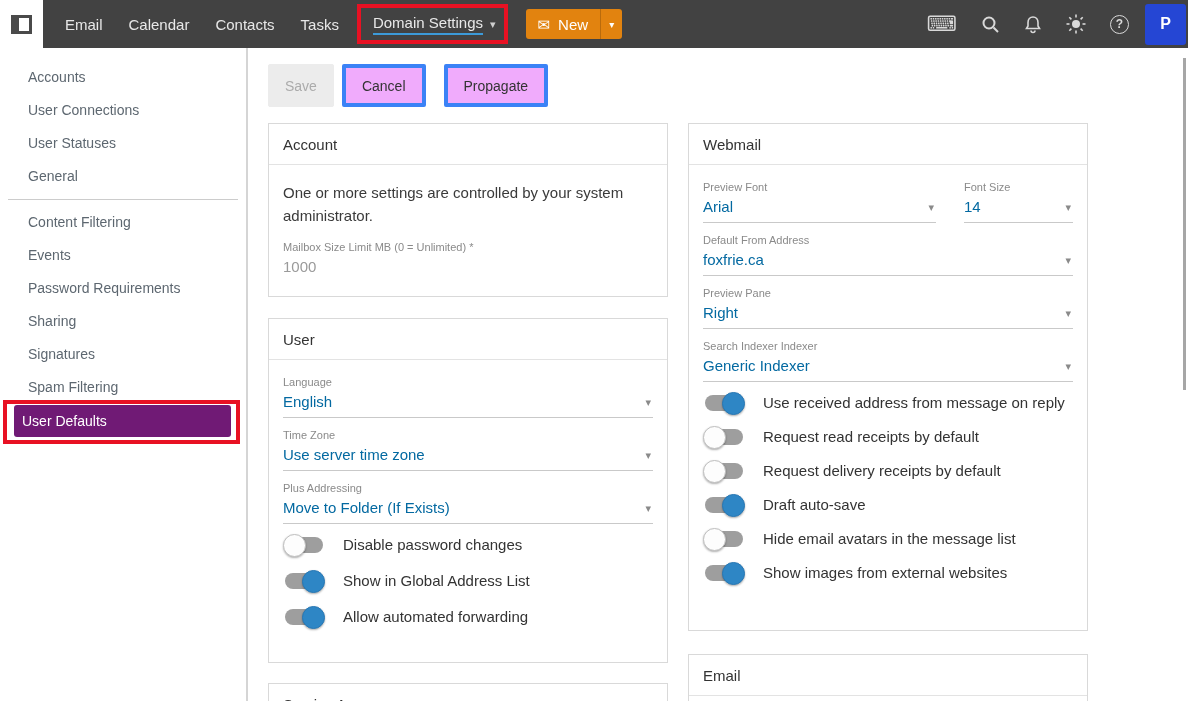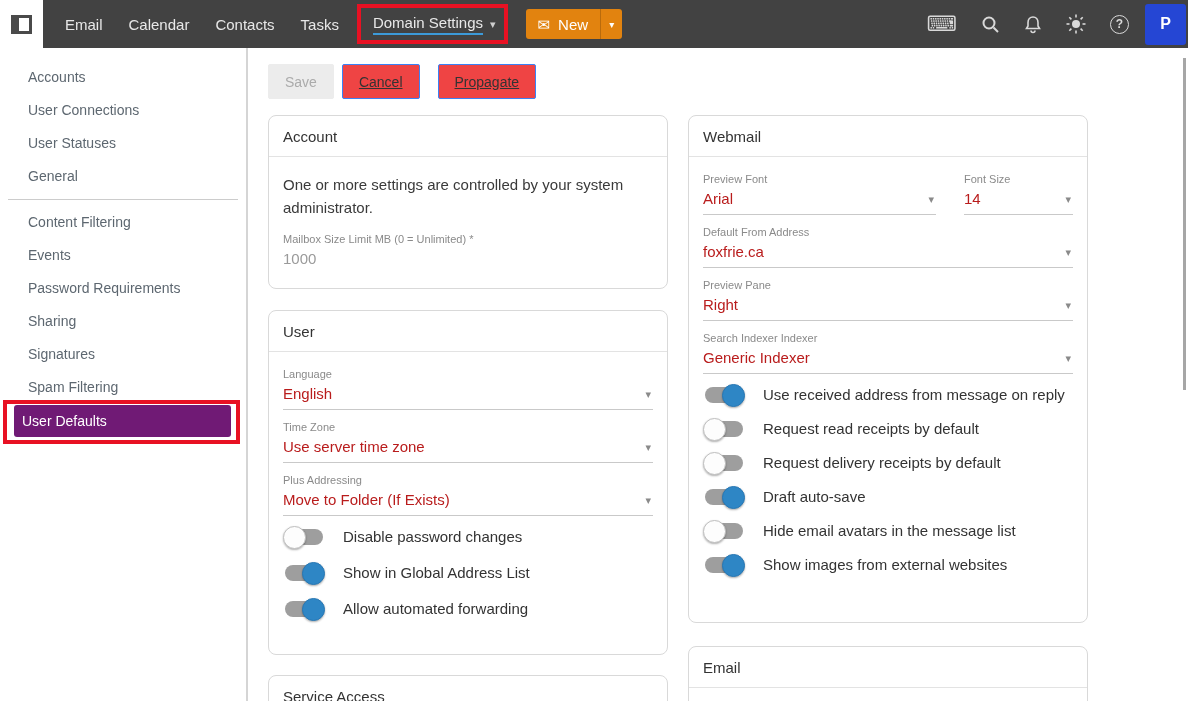--- a/index.html
+++ b/index.html
@@ -45,37 +45,37 @@
   .selected-wrap { padding-left:0; position:relative; }
   .selected-pill { margin:1px 15px 0 14px; height:32px; line-height:32px; padding-left:8px;
     background:#701a75; border-radius:3px; color:#fff; }
   .annotation-side { position:absolute; left:3px; top:-5px; width:237px; height:44px;
     border:4px solid #e81123; pointer-events:none; }
 
   
   .main { position:absolute; left:250px; top:48px; right:0; bottom:0; overflow:hidden;
     padding:16px 0 0 18px; }
   .toolbar { display:flex; align-items:center; margin-bottom:16px; }
-  .btn { height:35px; padding:0 16px; font-size:14px; border-radius:2px;
+  .btn { height:43px; padding:0 16px; font-size:14px; border-radius:2px;
     font-family:"Liberation Sans", sans-serif; cursor:pointer; }
   .btn-save { background:#ececec; color:#ababab; border:1px solid #ececec; margin-right:8px; }
-  .btn-plain { background:#ef4444; border:1px solid #3b82f6; color:#333;text-decoration:underline; }
+  .btn-plain { background:#f0abfc; border:4px solid #3b82f6; color:#333; }
   .btn-cancel { margin-right:18px; }
   .cols { display:flex; gap:20px; align-items:flex-start; }
   .col { display:flex; flex-direction:column; }
 
-  .card { width:400px; background:#fff; border:1px solid #d9d9d9; border-radius:8px; overflow:hidden; }
+  .card { width:400px; background:#fff; border:1px solid #d9d9d9; border-radius:0; overflow:hidden; }
   .card-header { padding:12px 14px 11px; font-size:15px; color:#333; border-bottom:1px solid #e3e3e3; }
   .card-body { padding:16px 14px; }
   .mb21 { margin-bottom:21px; } .mb20 { margin-bottom:20px; } .mb23 { margin-bottom:23px; }
 
   .notice { font-size:15px; color:#3a3a3a; line-height:23px; margin-bottom:14px; }
   .field { position:relative; margin-bottom:11px; }
   .flabel { font-size:11px; color:#8a8a8a; margin-bottom:3px; white-space:nowrap; }
-  .fvalue { font-size:15px; color:#b91c1c; padding:2px 22px 7px 0;
+  .fvalue { font-size:15px; color:#0369a1; padding:2px 22px 7px 0;
     border-bottom:1px solid #c9c9c9; white-space:nowrap; overflow:hidden; }
   .fvalue.disabled { border-bottom:none; color:#9a9a9a; }
   .fcaret { position:absolute; right:2px; bottom:9px; color:#8a8a8a; font-size:11px; }
   .row2 { display:flex; gap:28px; }
   .row2 .field:first-child { width:233px; flex:none; }
   .row2 .field:last-child { flex:1; }
 
   .toggles { margin-top:12px; }
   .toggle-row { display:flex; align-items:center; gap:20px; margin:0 0 17px 2px; }
   .user-toggles .toggle-row { margin-bottom:19px; }

